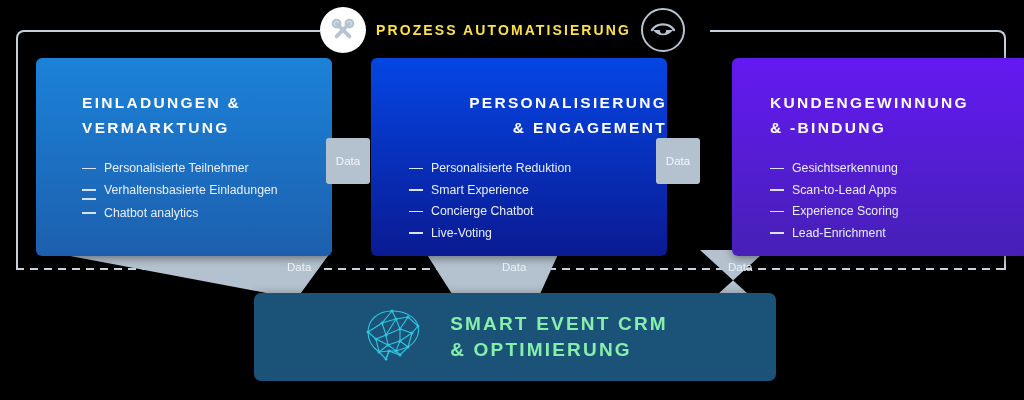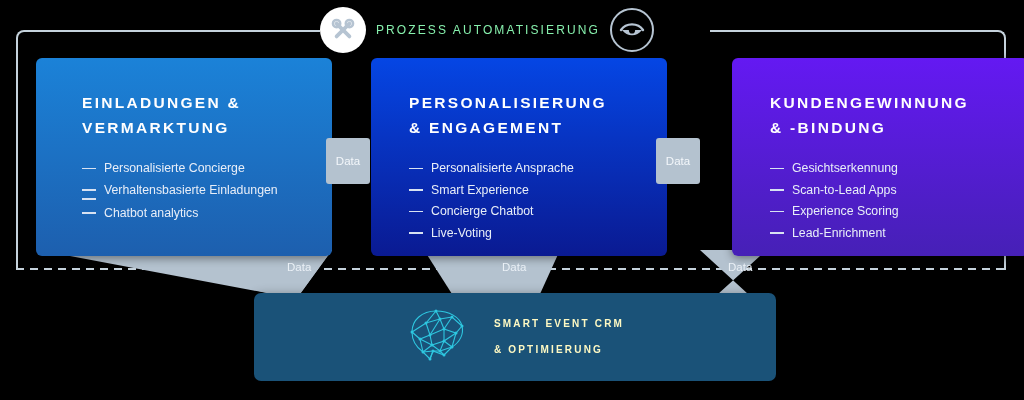--- a/index.html
+++ b/index.html
@@ -44,22 +44,22 @@
     flex:0 0 auto;
   }
   .eye-circle{
     width:44px;height:44px;border-radius:50%;
     border:2px solid #b6c4d2;
     background:#000;
     display:flex;align-items:center;justify-content:center;
     box-sizing:border-box;flex:0 0 auto;
   }
   .header-title{
-    color:#86efac;
-    font-size:12px;font-weight:normal;letter-spacing:2.1px;
+    color:#fde047;
+    font-size:14px;font-weight:bold;letter-spacing:2.1px;
     white-space:nowrap;
     text-transform:uppercase;
   }
 
   
   .card{
     position:absolute;top:58px;height:198px;
     border-radius:6px;
     box-sizing:border-box;
     padding:32px 0 0 38px;
@@ -82,21 +82,21 @@
     line-height:21.5px;
     display:flex;align-items:baseline;gap:8px;
     white-space:nowrap;
   }
   .dash{
     display:inline-block;width:14px;height:1.5px;background:#d8e2f2;
     position:relative;top:-3px;flex:0 0 auto;
   }
 
   #card1{left:36px;width:296px;background:linear-gradient(180deg,#1b82d8 0%,#1d5fae 100%);padding-left:46px;}
-  #card2{left:371px;width:296px;background:linear-gradient(180deg,#0546e4 0%,#0a1a92 100%);}
+  #card2{left:371px;width:296px;background:linear-gradient(180deg,#0546e4 0%,#0a1a92 100%);text-align:right;}
   #card3{left:700px;width:296px;background:linear-gradient(180deg,#6419f2 0%,#4620b6 100%);margin-left:32px;}
 
   
   .hdata{
     position:absolute;top:138px;width:44px;height:46px;
     background:#b4c2cf;
     border-radius:3px;
     display:flex;align-items:center;justify-content:center;
     color:#f3f7fb;font-size:11.5px;
     z-index:5;
@@ -115,21 +115,21 @@
 
   
   .crm{
     position:absolute;left:254px;top:293px;width:522px;height:88px;
     background:#1a5278;border-radius:7px;
     display:flex;align-items:center;justify-content:center;gap:26px;
     z-index:6;
     box-shadow:0 3px 12px rgba(0,0,0,.45);
   }
   .crm-title{
-    color:#fef9c3;font-size:10px;font-weight:bold;letter-spacing:2.2px;
+    color:#86efac;font-size:19px;font-weight:bold;letter-spacing:2.2px;
     line-height:26px;text-transform:uppercase;white-space:pre-line;
   }
 </style>
 </head>
 <body>
 
 <div id="stage">
 
   <div class="frame"></div>
   <div class="frame-bottom"></div>
@@ -155,21 +155,21 @@
       </svg>
     </div>
   </div>
 
   <div class="card" id="card1">
     <div class="card-title">EINLADUNGEN &amp;
 VERMARKTUNG</div>
     <ul class="card-list">
       <li>
           <span class="dash"></span>
-          <span>Personalisierte Concierge</span>
+          <span>Personalisierte Teilnehmer</span>
         </li>
       <li>
           <span class="dash"></span>
           <span>Verhaltensbasierte Einladungen</span>
         </li>
       <li>
           <span class="dash"></span>
         </li>
       <li>
           <span class="dash"></span>
@@ -177,21 +177,21 @@
         </li>
     </ul>
   </div>
 
   <div class="card" id="card2">
     <div class="card-title">PERSONALISIERUNG
 &amp; ENGAGEMENT</div>
     <ul class="card-list">
       <li>
           <span class="dash"></span>
-          <span>Personalisierte Ansprache</span>
+          <span>Personalisierte Reduktion</span>
         </li>
       <li>
           <span class="dash"></span>
           <span>Smart Experience</span>
         </li>
       <li>
           <span class="dash"></span>
           <span>Concierge Chatbot</span>
         </li>
       <li>

